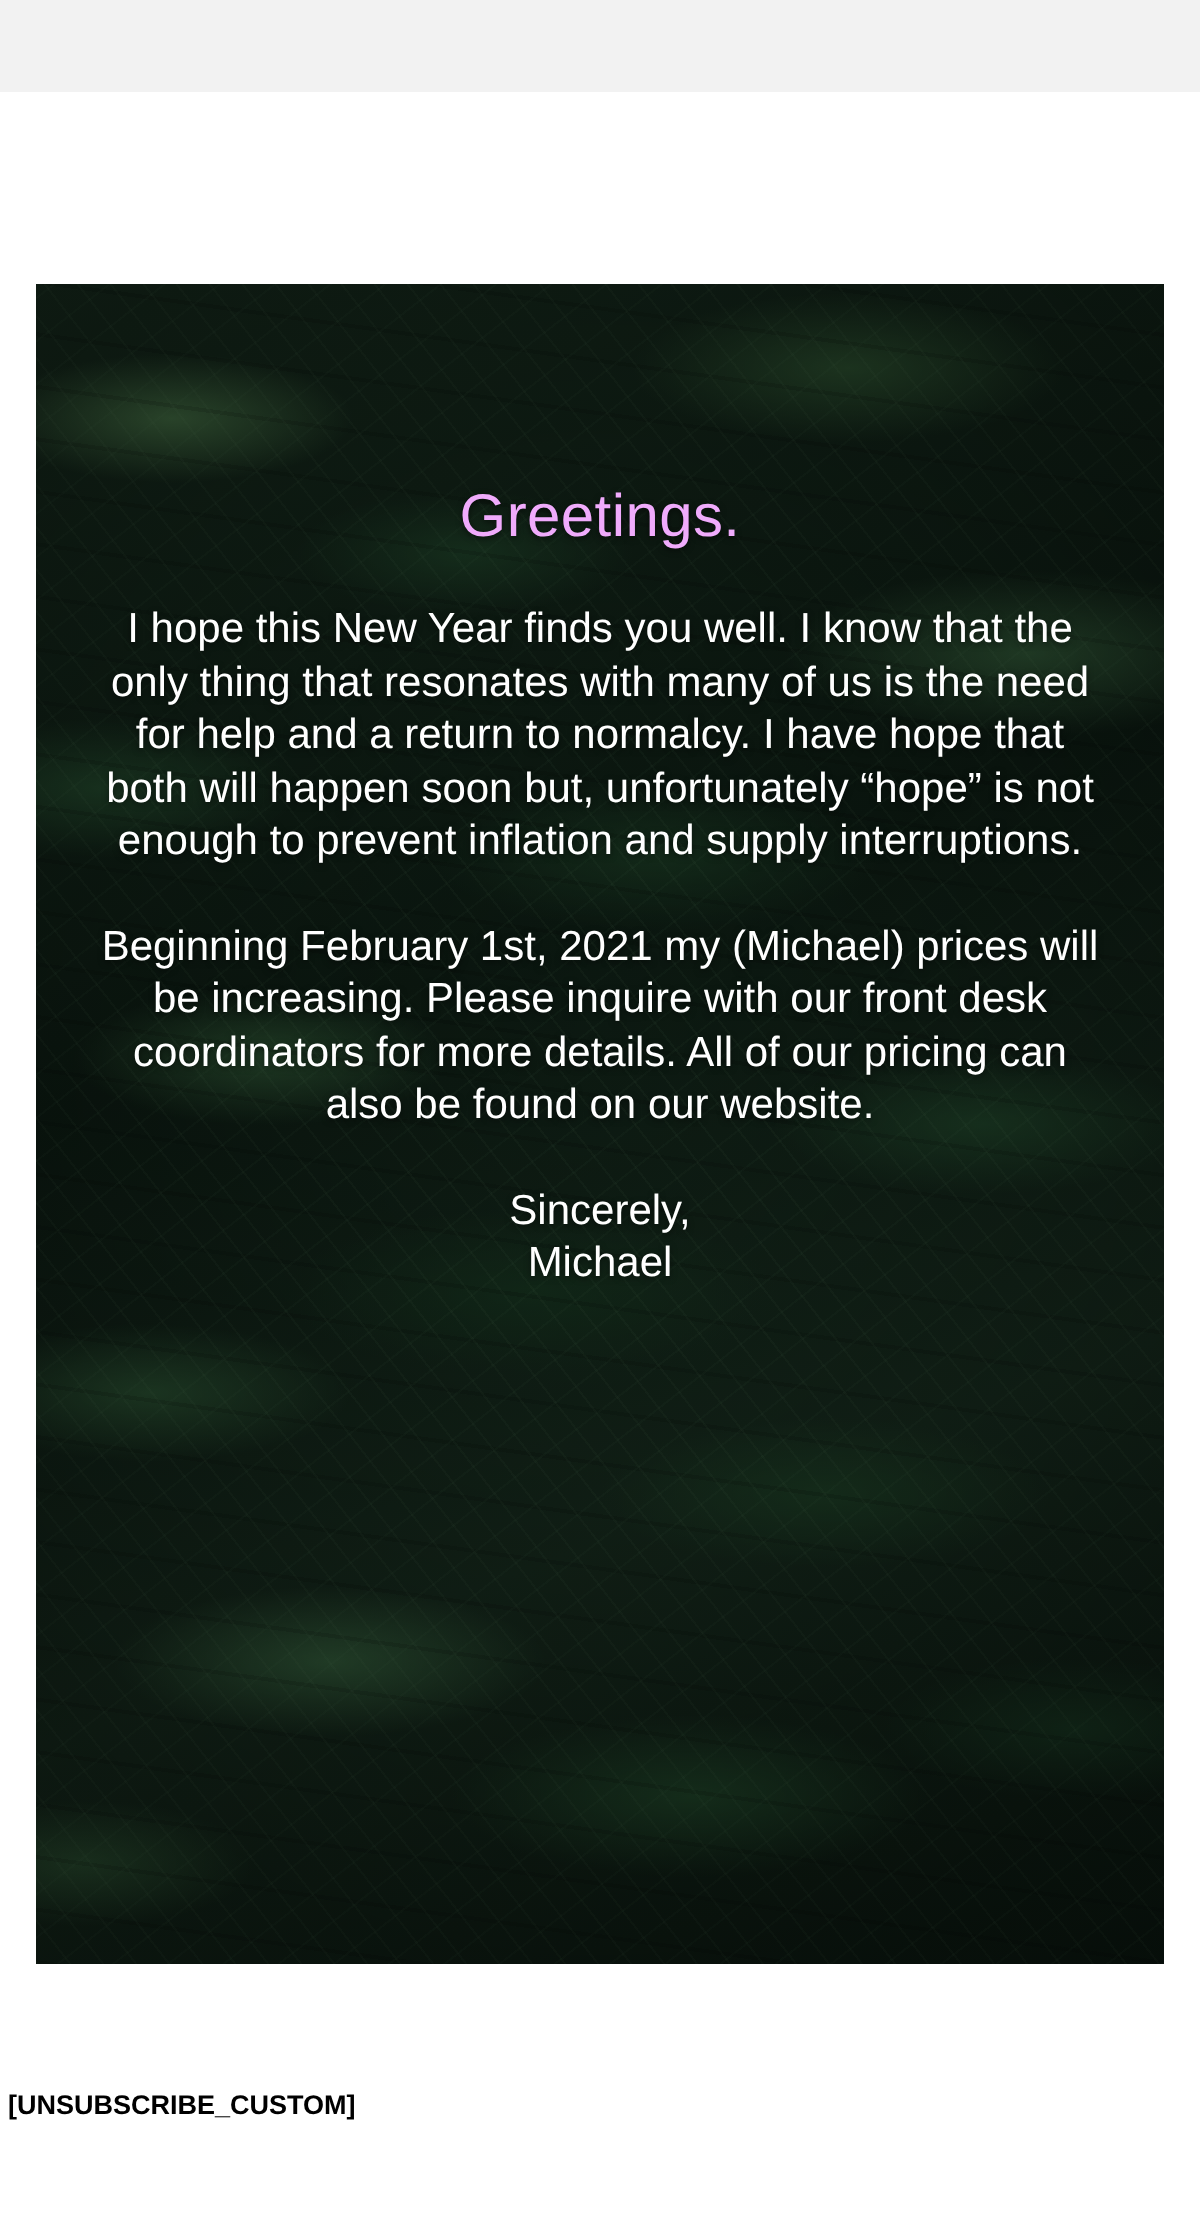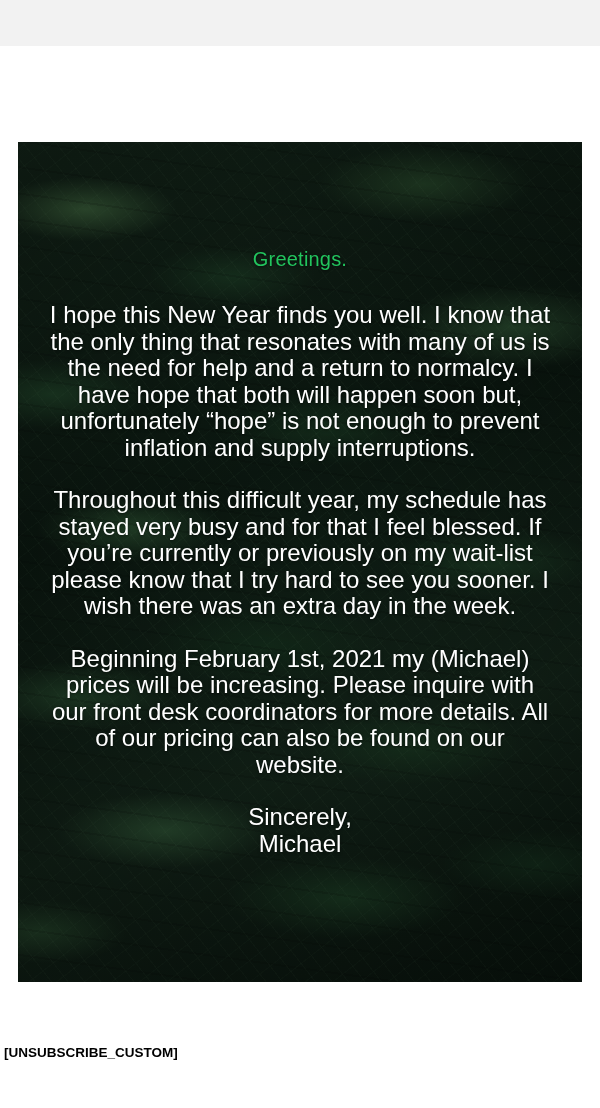--- a/index.html
+++ b/index.html
@@ -83,30 +83,30 @@
   }
   .card-content {
     position: absolute;
     inset: 0;
     padding: 100px 30px 40px 30px;
     box-sizing: border-box;
     text-align: center;
     color: #ffffff;
   }
   .greeting-title {
-    font-size: 20px;
+    font-size: 30px;
     line-height: 34px;
     font-weight: 400;
     letter-spacing: 0.2px;
     margin: 0 0 26px 0;
-    color: #22c55e;
+    color: #f0abfc;
     text-shadow: 0 1px 3px rgba(0,0,0,0.55);
   }
   .para {
-    font-size: 24px;
+    font-size: 21px;
     line-height: 26.5px;
     font-weight: 400;
     margin: 0 0 26px 0;
     color: #ffffff;
     text-shadow: 0 1px 3px rgba(0,0,0,0.5);
   }
   .para.sig {
     margin-bottom: 4px;
   }
   .sig-line {
@@ -143,21 +143,20 @@
     <div class="card">
       <div class="leaf-bg"></div>
       <div class="leaf-veins"></div>
       <div class="card-shade"></div>
 
       <div class="card-content">
         <h1 class="greeting-title">Greetings.</h1>
 
         <p class="para">I hope this New Year finds you well. I know that the only thing that resonates with many of us is the need for help and a return to normalcy. I have hope that both will happen soon but, unfortunately “hope” is not enough to prevent inflation and supply interruptions.</p>
 
-        <p class="para">Throughout this difficult year, my schedule has stayed very busy and for that I feel blessed. If you’re currently or previously on my wait-list please know that I try hard to see you sooner. I wish there was an extra day in the week.</p>
 
         <p class="para">Beginning February 1st, 2021 my (Michael) prices will be increasing. Please inquire with our front desk coordinators for more details. All of our pricing can also be found on our website.</p>
 
         <p class="para sig">
           <span class="sig-line">Sincerely,</span>
           <span class="sig-line">Michael</span>
         </p>
       </div>
     </div>
 

